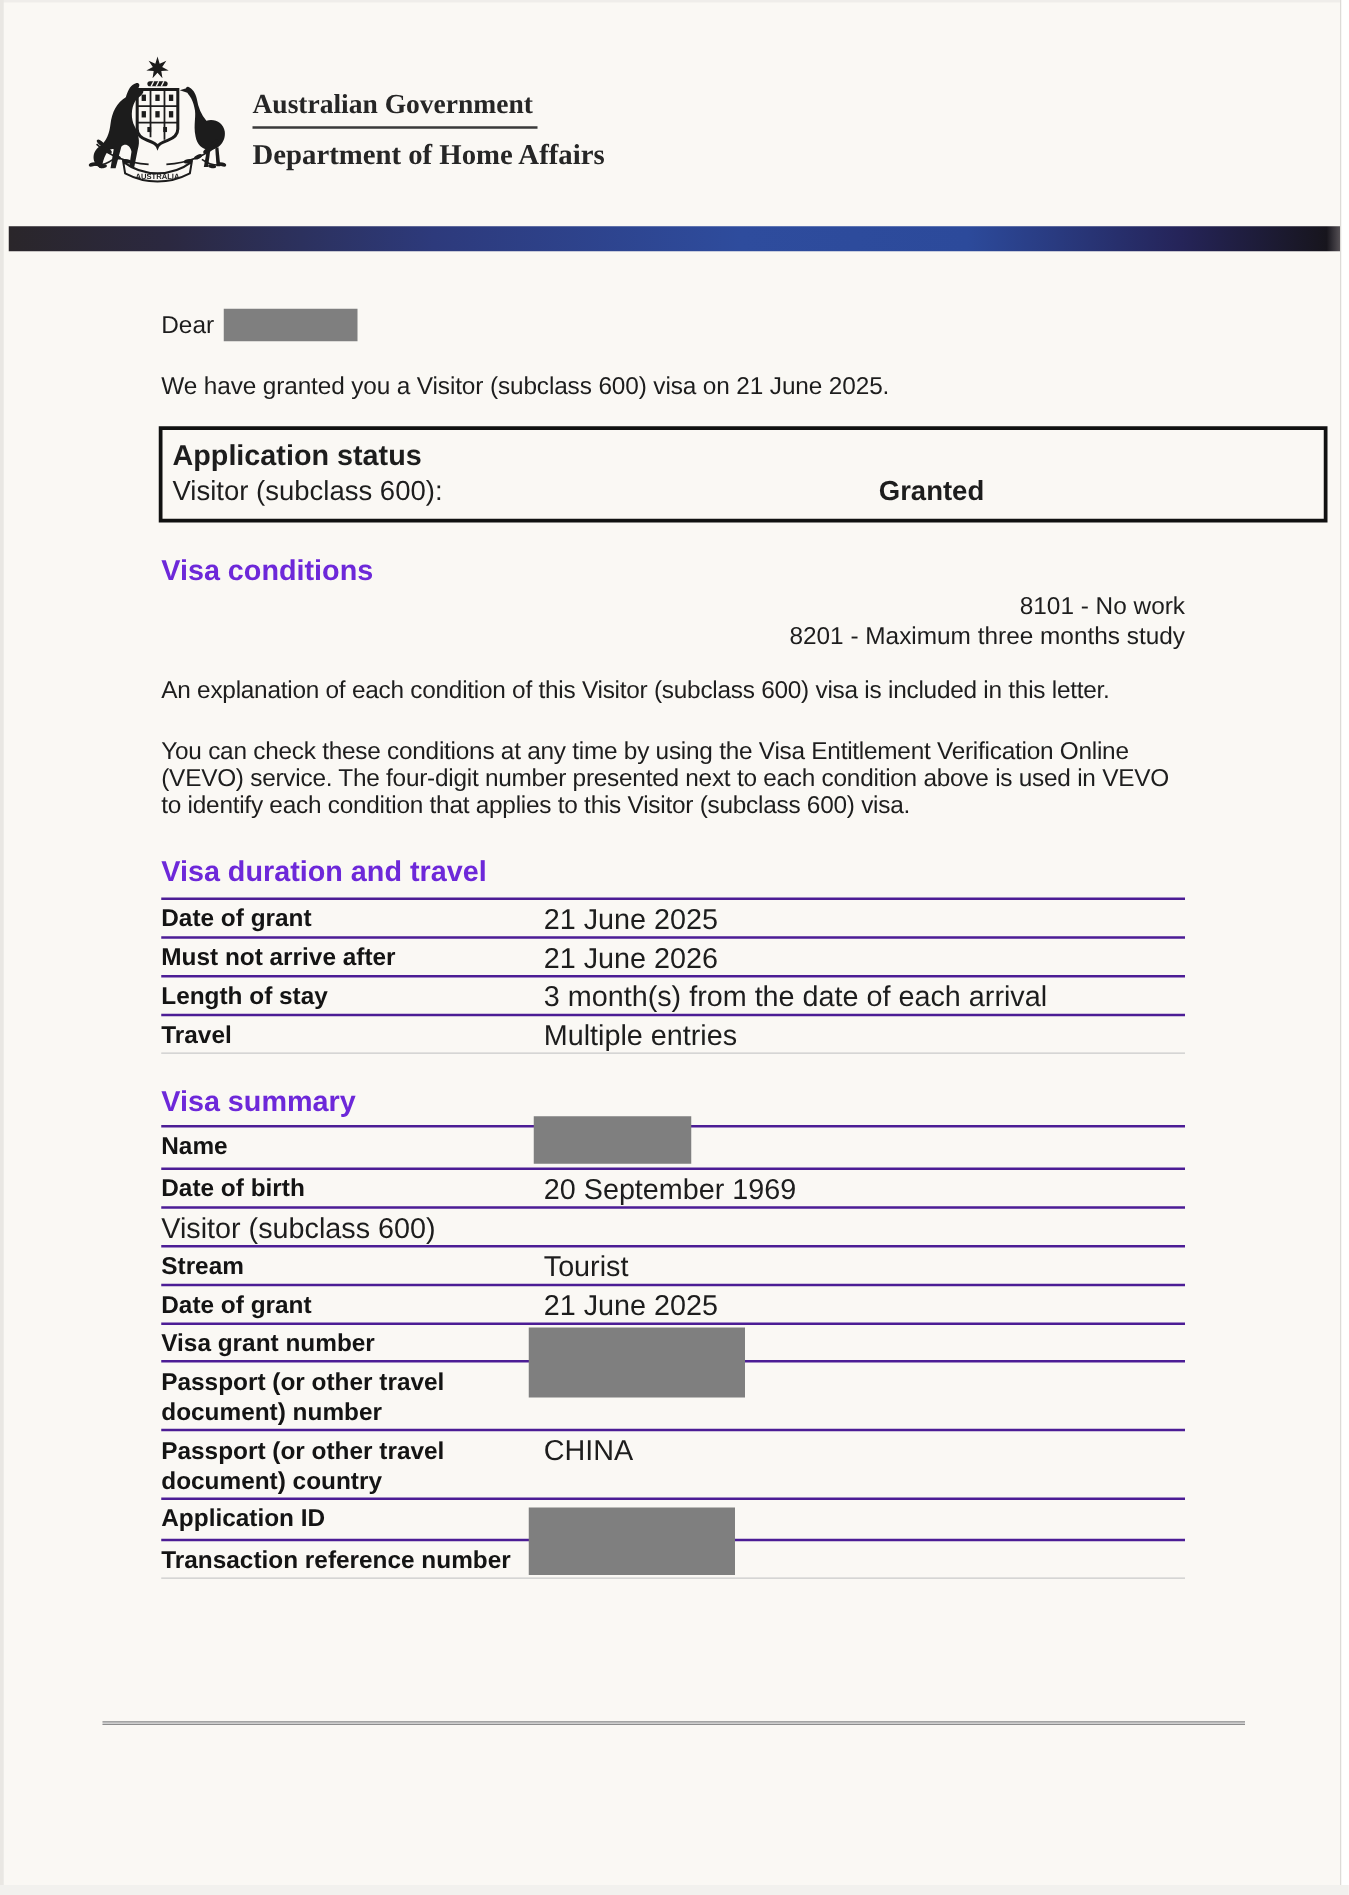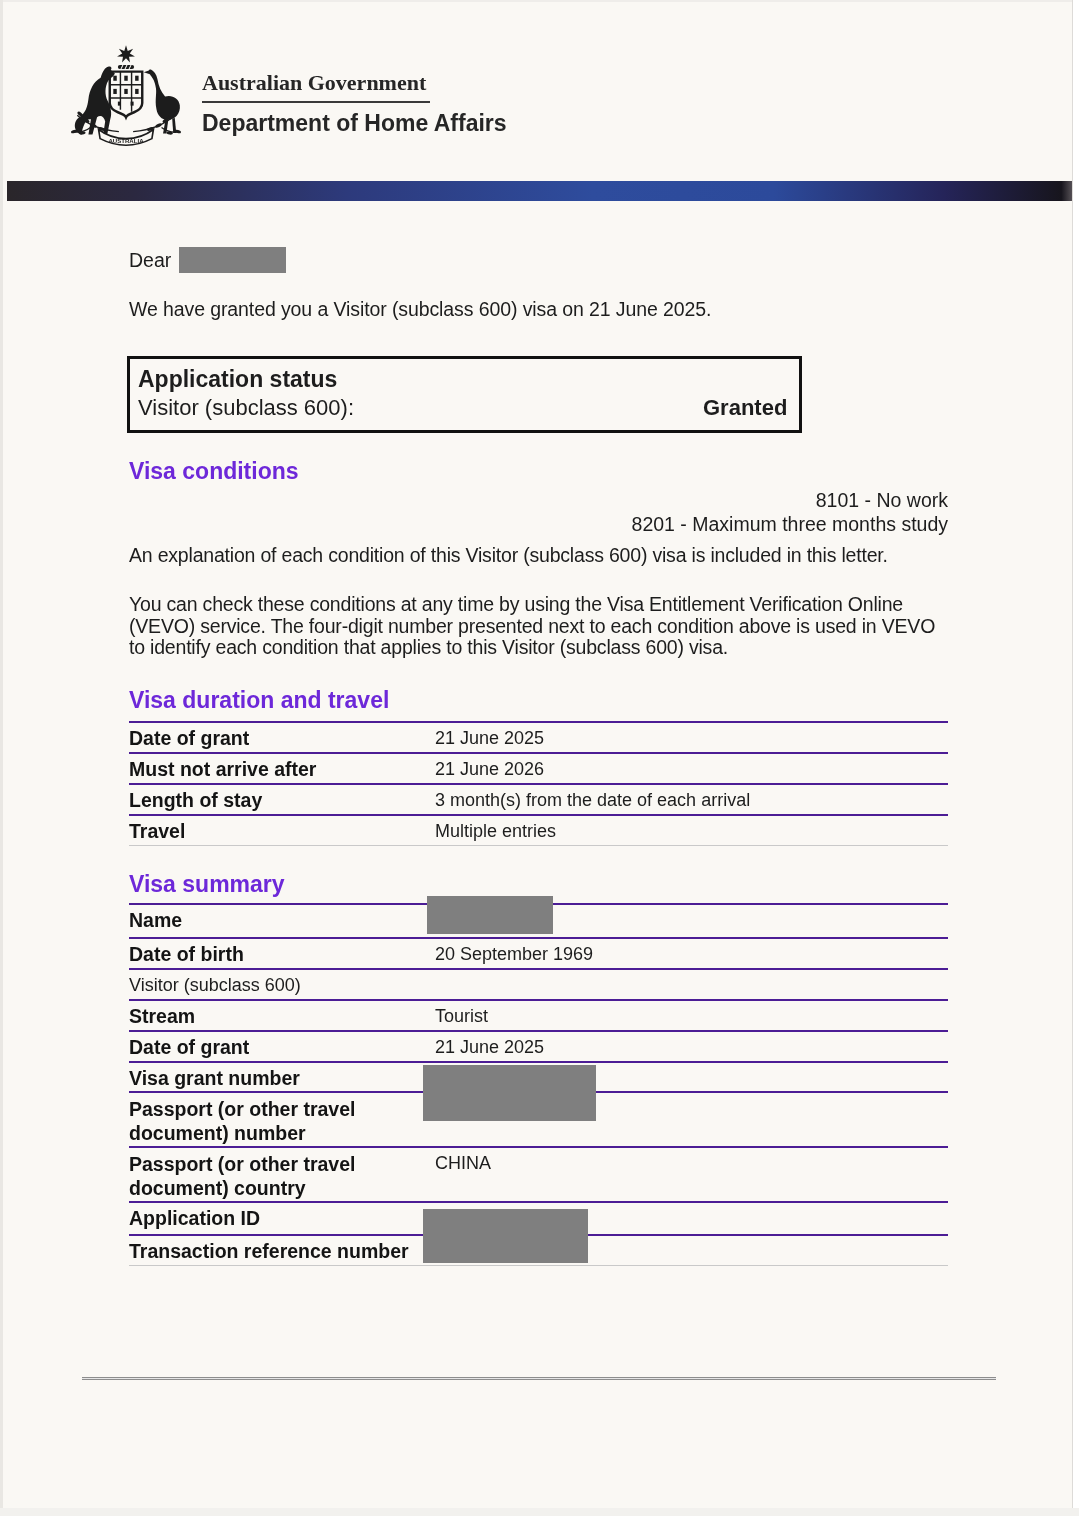--- a/index.html
+++ b/index.html
@@ -22,21 +22,21 @@
   
   .gov-header { position:absolute; left:60px; top:42px; display:flex; }
   .crest { width:132px; height:108px; display:block; }
   .gov-titles { margin-left:10px; padding-top:30px; }
   .gov-title {
     font-family:"Liberation Serif", serif; font-weight:bold;
     font-size:22px; line-height:22px; color:#262626;
     display:inline-block; padding:0 4px 7px 0; border-bottom:2px solid #3a3a3a;
   }
   .dept-title {
-    font-family:Liberation Sans, sans-serif; font-weight:bold;
+    font-family:Liberation Serif, serif; font-weight:bold;
     font-size:23px; line-height:23px; color:#262626; margin-top:9px;
   }
 
   
   .accent-bar {
     position:absolute; left:7px; top:181px; width:1065px; height:20px;
     background:linear-gradient(to right,
       #2a262a 0%, #2b2840 12%, #2d3a7c 32%, #2e4c9d 55%,
       #2c4a9b 72%, #252459 88%, #17151d 99%, #555055 100%);
   }
@@ -44,41 +44,41 @@
   
   .content { position:absolute; left:129px; top:240px; width:819px; }
 
   .dear-line { margin-top:6px; height:28px; display:flex; align-items:center; font-size:19.5px; }
   .redact { background:#7f7f7f; }
   .redact-inline { display:inline-block; width:107px; height:26px; margin-left:8px; }
 
   .intro { margin-top:24px; font-size:19.5px; line-height:22px; letter-spacing:-0.1px; }
 
   .status-box {
-    margin-top:36px; margin-left:-2px; width:675px;
+    margin-top:21px; margin-left:-2px; width:935px;
     border:3px solid #111111; padding:5px 8px 8px 8px;
   }
   .status-title { font-size:23px; font-weight:bold; line-height:30px; }
   .status-row { position:relative; font-size:22px; line-height:28px; }
   .status-value { position:absolute; left:565px; top:0; font-weight:bold; }
 
   h2.sect { font-size:23px; font-weight:bold; line-height:26px; color:#6d28d9; }
   .h-conditions { margin-top:25px; margin-bottom:4px; }
   .cond-line { font-size:19.5px; line-height:24px;text-align:right; }
   .para { font-size:19.5px; line-height:22px; letter-spacing:-0.2px; }
-  .p1 { margin-top:8px; }
+  .p1 { margin-top:20px; }
   .p2 { margin-top:28px; line-height:21.5px; width:812px; }
 
   .h-duration { margin-top:28px; margin-bottom:8px; }
   .h-summary  { margin-top:25px; margin-bottom:6px; }
 
   .dtable { width:819px; border-bottom:1px solid #c9c9c9; }
   .trow { display:flex; border-top:2px solid #4c1d95; padding-top:4px; height:31px; }
   .trow .tlabel { width:306px; font-size:19.5px; font-weight:bold; line-height:22px; color:#141414; }
-  .trow .tvalue { flex:1; font-size:18px; line-height:22px; }
+  .trow .tvalue { flex:1; font-size:23px; line-height:22px; }
   .r34 { height:34px; }
   .r30 { height:30px; }
   .r33 { height:33px; }
   .r55 { height:55px; }
   .r55 .tlabel { line-height:24px; }
 
   .summary { position:relative; }
   .redact-name  { position:absolute; left:298px; top:-7px;  width:126px; height:38px; }
   .redact-span1 { position:absolute; left:294px; top:162px; width:173px; height:56px; }
   .redact-span2 { position:absolute; left:294px; top:306px; width:165px; height:54px; }

